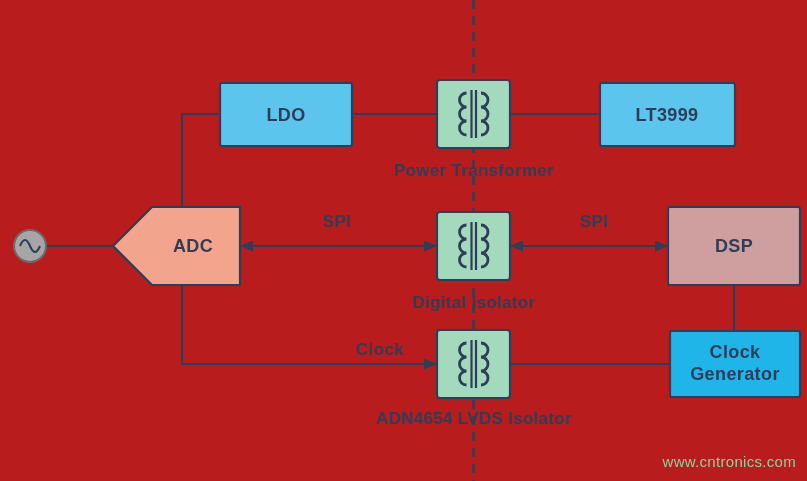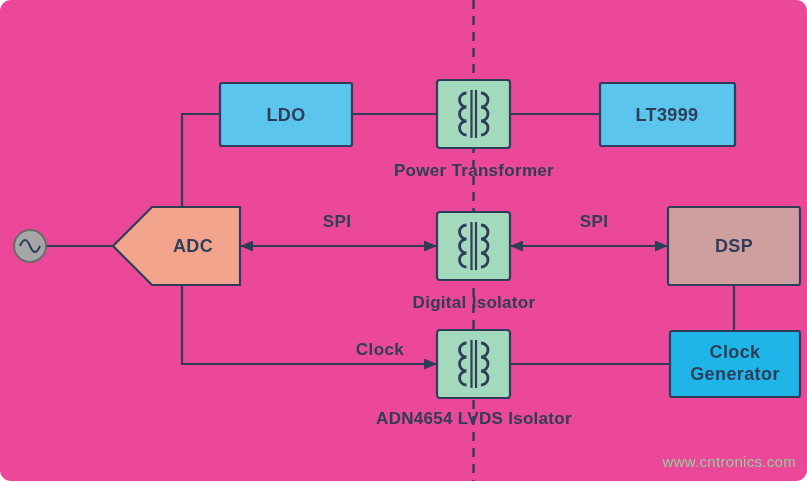--- a/index.html
+++ b/index.html
@@ -1,23 +1,22 @@
 <!DOCTYPE html>
 <html><head>
 <meta charset="utf-8">
 <style>
   html, body { margin: 0; padding: 0; background: #ffffff; }
   .stage {
     position: relative;
     width: 807px;
     height: 481px;
-    background: #ec4899;
+    background: #b91c1c;
     overflow: hidden;
     font-family: "Liberation Sans", sans-serif;
-    border-radius: 11px;
   }
   svg { display: block; }
   .wire { stroke: #2e3e58; stroke-width: 2.2; fill: none; }
   .barrier { stroke: #2e3e58; stroke-width: 2.4; stroke-dasharray: 9 7; fill: none; }
   .block { stroke: #2e3e58; stroke-width: 2.2; }
   .coil { stroke: #2e3e58; stroke-width: 2.8; fill: none; }
   .core { stroke: #2e3e58; stroke-width: 2.2; }
   .blk-label {
     font-family: "Liberation Sans", sans-serif;
     font-weight: bold;

